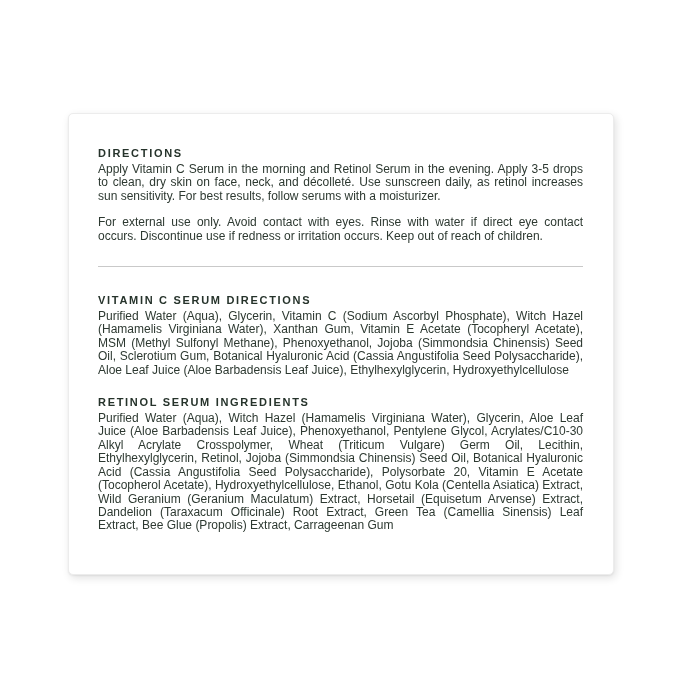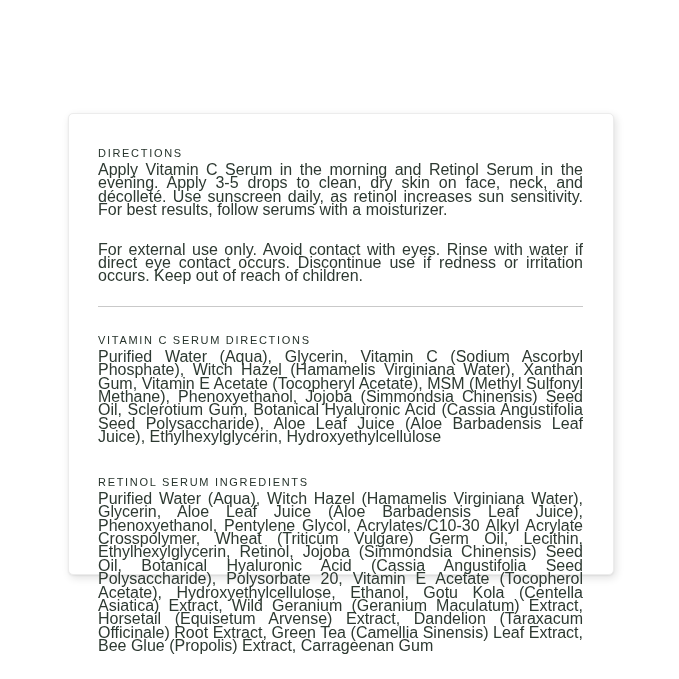--- a/index.html
+++ b/index.html
@@ -26,44 +26,44 @@
     box-sizing: border-box;
     background: #ffffff;
     border-radius: 5px;
     border: 1px solid #ececec;
     box-shadow: 2px 3px 8px rgba(0,0,0,0.12), 0 1px 2px rgba(0,0,0,0.06);
     padding: 33px 30px 30px 29px;
     color: #2d3931;
   }
   .section-heading {
     font-size: 11px;
-    font-weight: normal;
+    font-weight: bold;
     letter-spacing: 1.7px;
     line-height: 13px;
     margin: 0 0 3px 0;
     color: #26332b;
   }
   .body-text {
-    font-size: 16px;
+    font-size: 12px;
     line-height: 13.4px;
     text-align: justify;
     margin: 0;
     color: #2d3931;
   }
   .body-text + .body-text {
-    margin-top: 26px;
+    margin-top: 13px;
   }
   .divider {
     border: none;
     border-top: 1px solid #c9c9c9;
     margin: 23px 0 27px 0;
     height: 0;
   }
   .section + .section {
-    margin-top: 32px;
+    margin-top: 19px;
   }
 </style>
 </head>
 <body>
 
 <div class="stage">
   <div class="card">
 
     <div class="section">
       <h2 class="section-heading">DIRECTIONS</h2>

